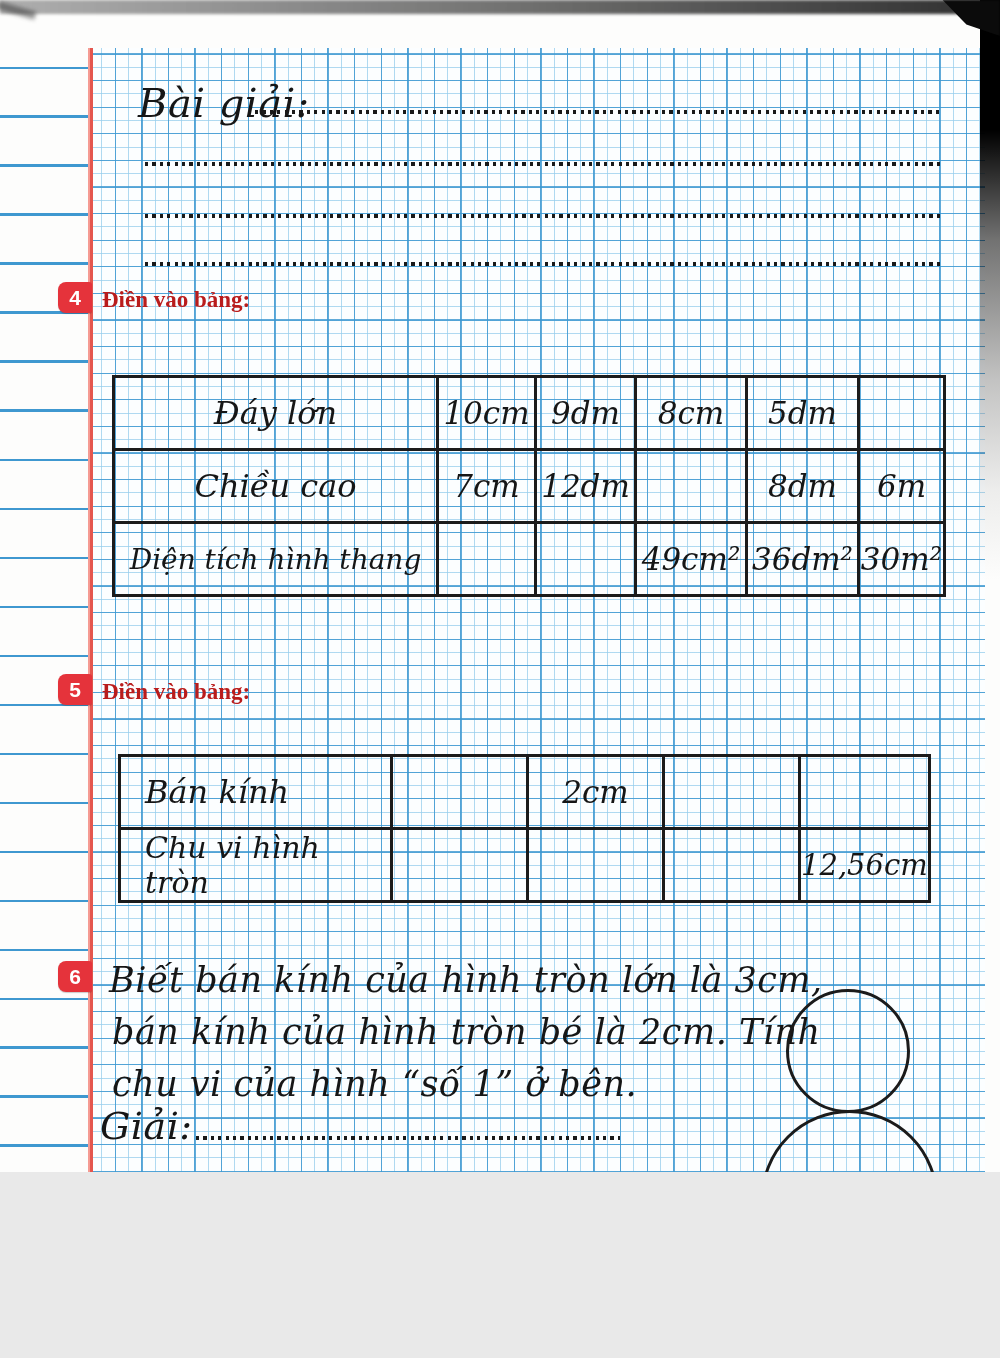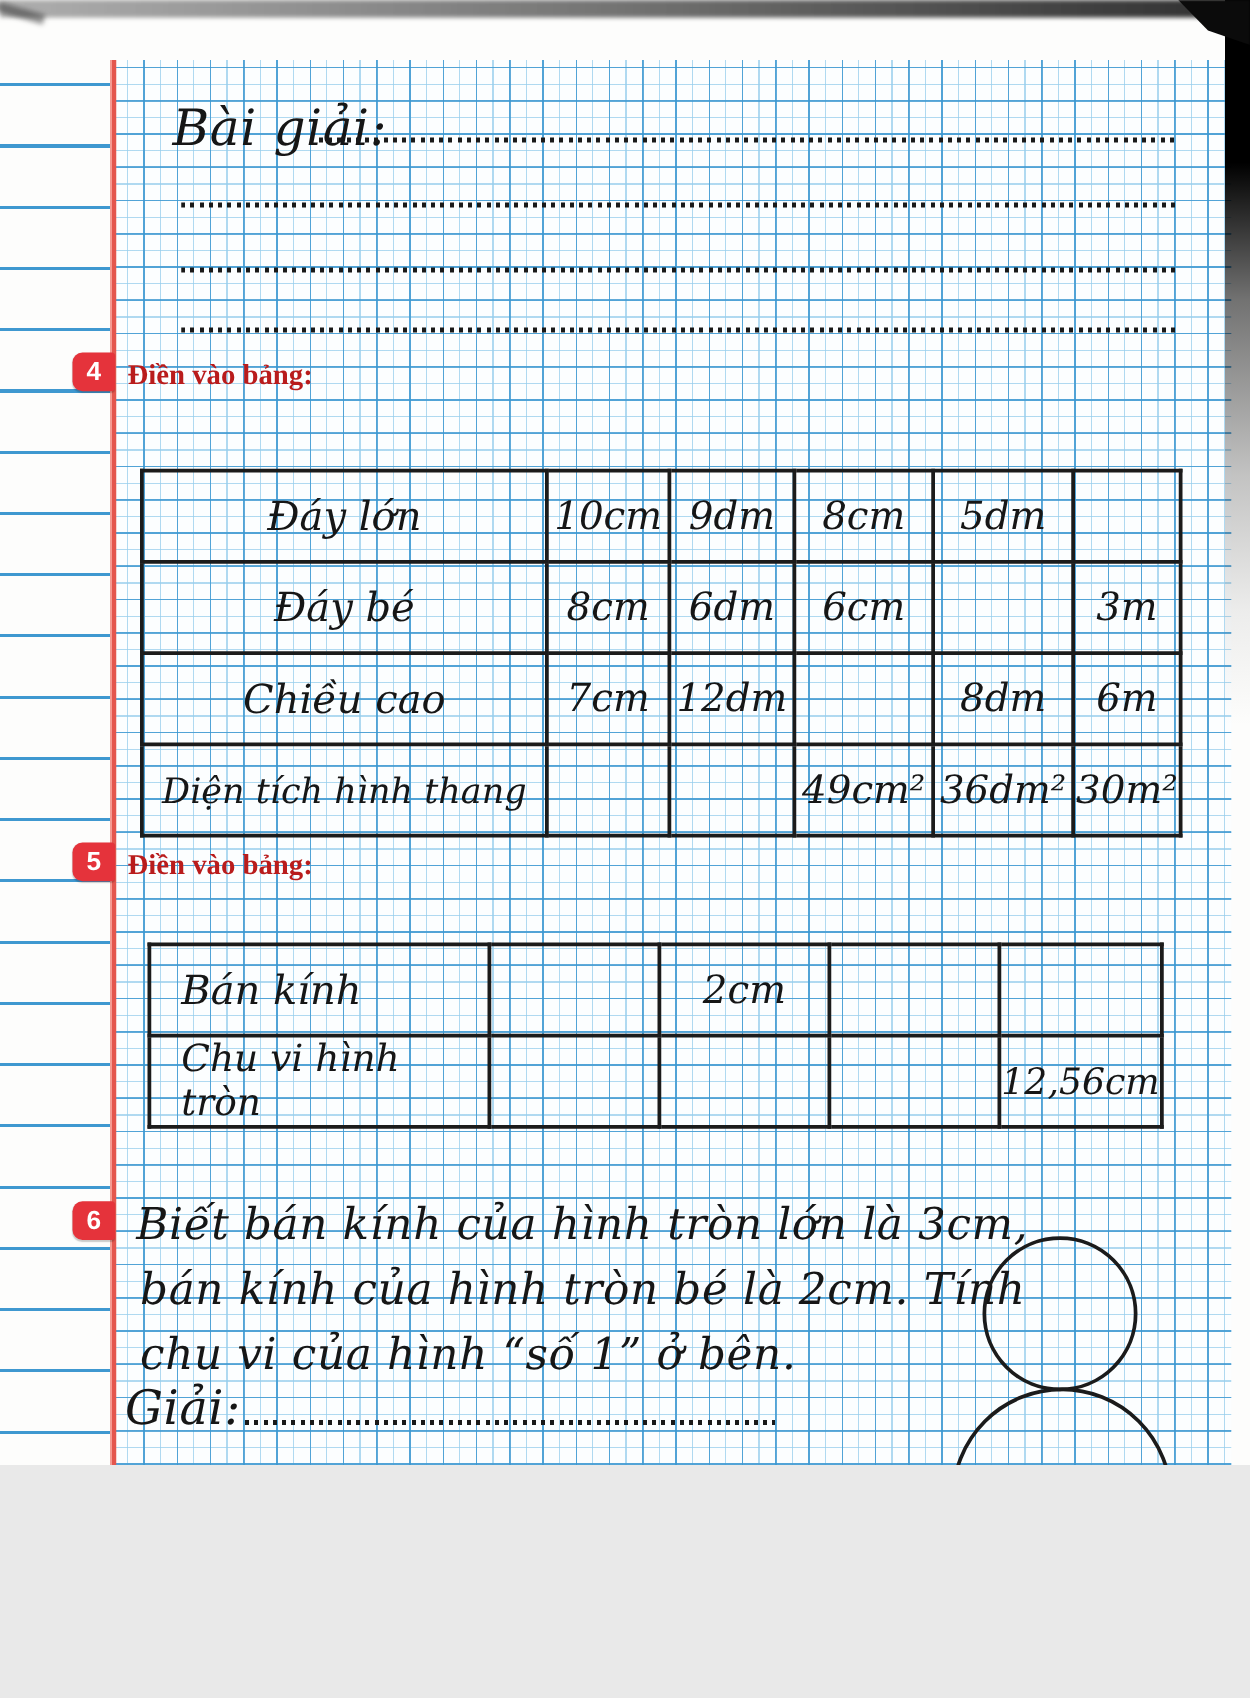--- a/index.html
+++ b/index.html
@@ -81,28 +81,20 @@
     <tbody>
         <tr class="r">
       <td class="lbl">Đáy lớn</td>
       <td>10cm</td>
       <td>9dm</td>
       <td>8cm</td>
       <td>5dm</td>
       <td></td>
     </tr>
     <tr class="r">
-      <td class="lbl">Đáy bé</td>
-      <td>8cm</td>
-      <td>6dm</td>
-      <td>6cm</td>
-      <td></td>
-      <td>3m</td>
-    </tr>
-    <tr class="r">
       <td class="lbl">Chiều cao</td>
       <td>7cm</td>
       <td>12dm</td>
       <td></td>
       <td>8dm</td>
       <td>6m</td>
     </tr>
     <tr class="r">
       <td class="lbl-sm">Diện tích hình thang</td>
       <td></td>

